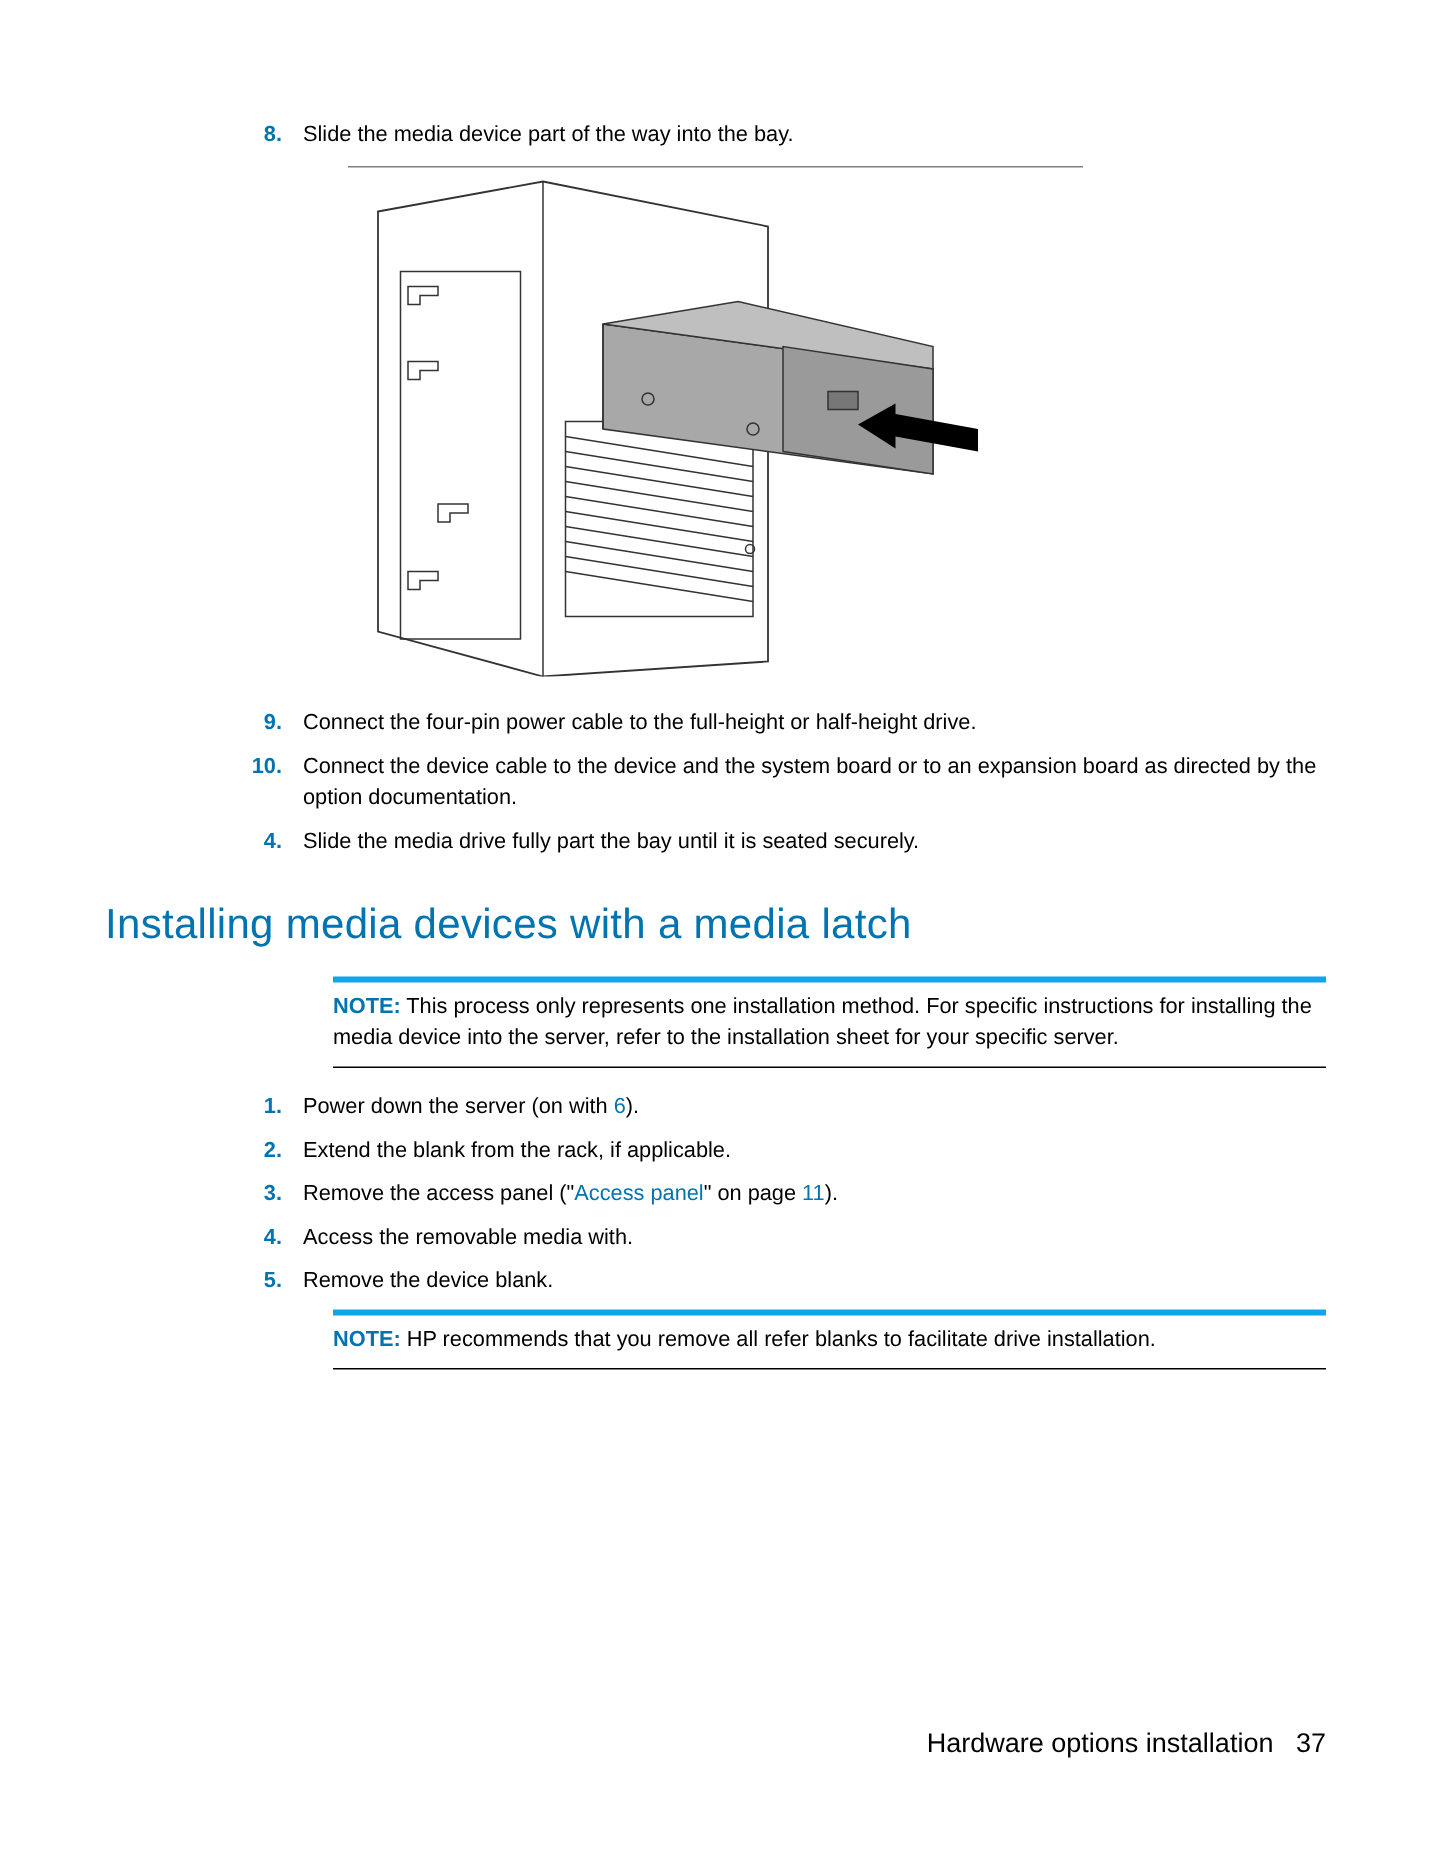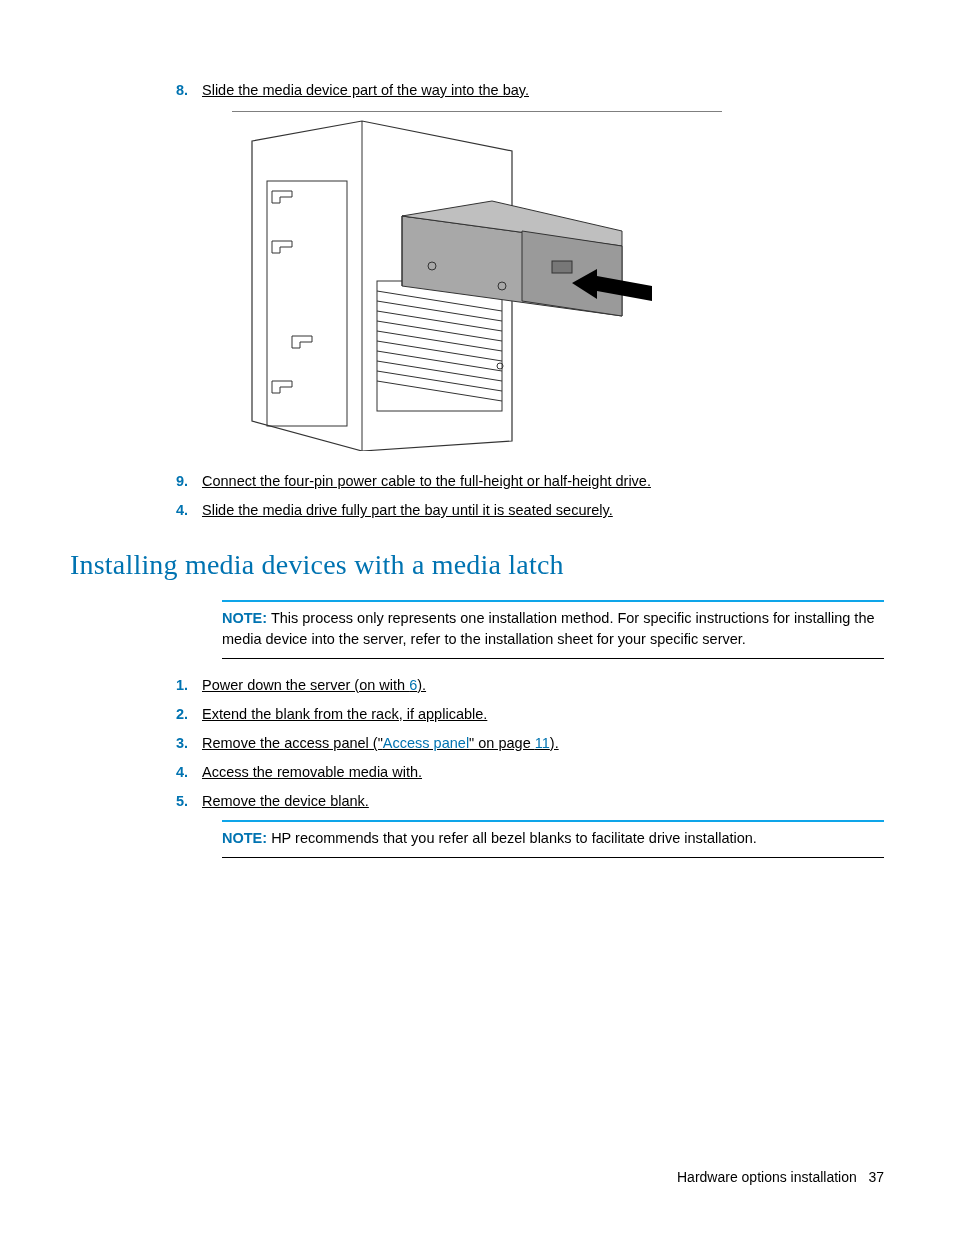--- a/index.html
+++ b/index.html
@@ -26,58 +26,57 @@
     width: 42px;
     text-align: right;
     padding-right: 14px;
     flex-shrink: 0;
   }
   .ol-item.offset {
     margin-left: 90px;
   }
   .ol-text {
     flex: 1;
-    text-decoration: underline;
   }
   .figure {
     margin-left: 132px;
     margin-top: 10px;
     margin-bottom: 14px;
   }
   .heading {
-    font-family: Liberation Serif, serif;
+    font-family: Liberation Sans, sans-serif;
     font-weight: 300;
     font-size: 28px;
     color: #0073b1;
     margin-top: 24px;
     margin-bottom: 14px;
     letter-spacing: 0.2px;
   }
   .note-block {
     margin-left: 152px;
     margin-right: 0;
     margin-top: 8px;
     margin-bottom: 16px;
-    border-top: 2px solid #0ea5e9;
+    border-top: 4px solid #0ea5e9;
     border-bottom: 1px solid #000;
     padding: 6px 0 8px 0;
   }
   .note-label {
     color: #0073b1;
     font-weight: bold;
   }
   .link {
     color: #0073b1;
     cursor: pointer;
   }
   .footer {
     position: absolute;
-    bottom: 48px;
+    bottom: 60px;
     right: 70px;
-    font-size: 14px;
+    font-size: 18px;
   }
 </style>
 </head>
 <body>
 
 <div class="page">
 
   <div class="ol-item offset">
     <div class="ol-num">8.</div>
     <div class="ol-text">Slide the media device part of the way into the bay.</div>
@@ -129,20 +128,24 @@
         <path d="M 450 175 L 395 165 L 395 158 L 370 172 L 395 188 L 395 180 L 450 190 Z" fill="#000"></path>
       </g>
     </svg>
   </div>
 
   <div class="ol-item offset">
     <div class="ol-num">9.</div>
     <div class="ol-text">Connect the four-pin power cable to the full-height or half-height drive.</div>
   </div>
   <div class="ol-item offset">
+    <div class="ol-num">10.</div>
+    <div class="ol-text">Connect the device cable to the device and the system board or to an expansion board as directed by the option documentation.</div>
+  </div>
+  <div class="ol-item offset">
     <div class="ol-num">4.</div>
     <div class="ol-text">Slide the media drive fully part the bay until it is seated securely.</div>
   </div>
 
   <h2 class="heading">Installing media devices with a media latch</h2>
 
   <div class="note-block">
     <span class="note-label">NOTE:</span><span>  This process only represents one installation method. For specific instructions for installing the media device into the server, refer to the installation sheet for your specific server.</span>
   </div>
 
@@ -165,20 +168,20 @@
   <div class="ol-item offset">
     <div class="ol-num">4.</div>
     <div class="ol-text">Access the removable media with.</div>
   </div>
   <div class="ol-item offset">
     <div class="ol-num">5.</div>
     <div class="ol-text">Remove the device blank.</div>
   </div>
 
   <div class="note-block">
-    <span class="note-label">NOTE:</span><span>  HP recommends that you refer all bezel blanks to facilitate drive installation.</span>
+    <span class="note-label">NOTE:</span><span>  HP recommends that you remove all refer blanks to facilitate drive installation.</span>
   </div>
 
 </div>
 
 <div class="footer">
   <span>Hardware options installation</span>&nbsp;&nbsp;&nbsp;<span>37</span>
 </div>
 
 </body></html>

